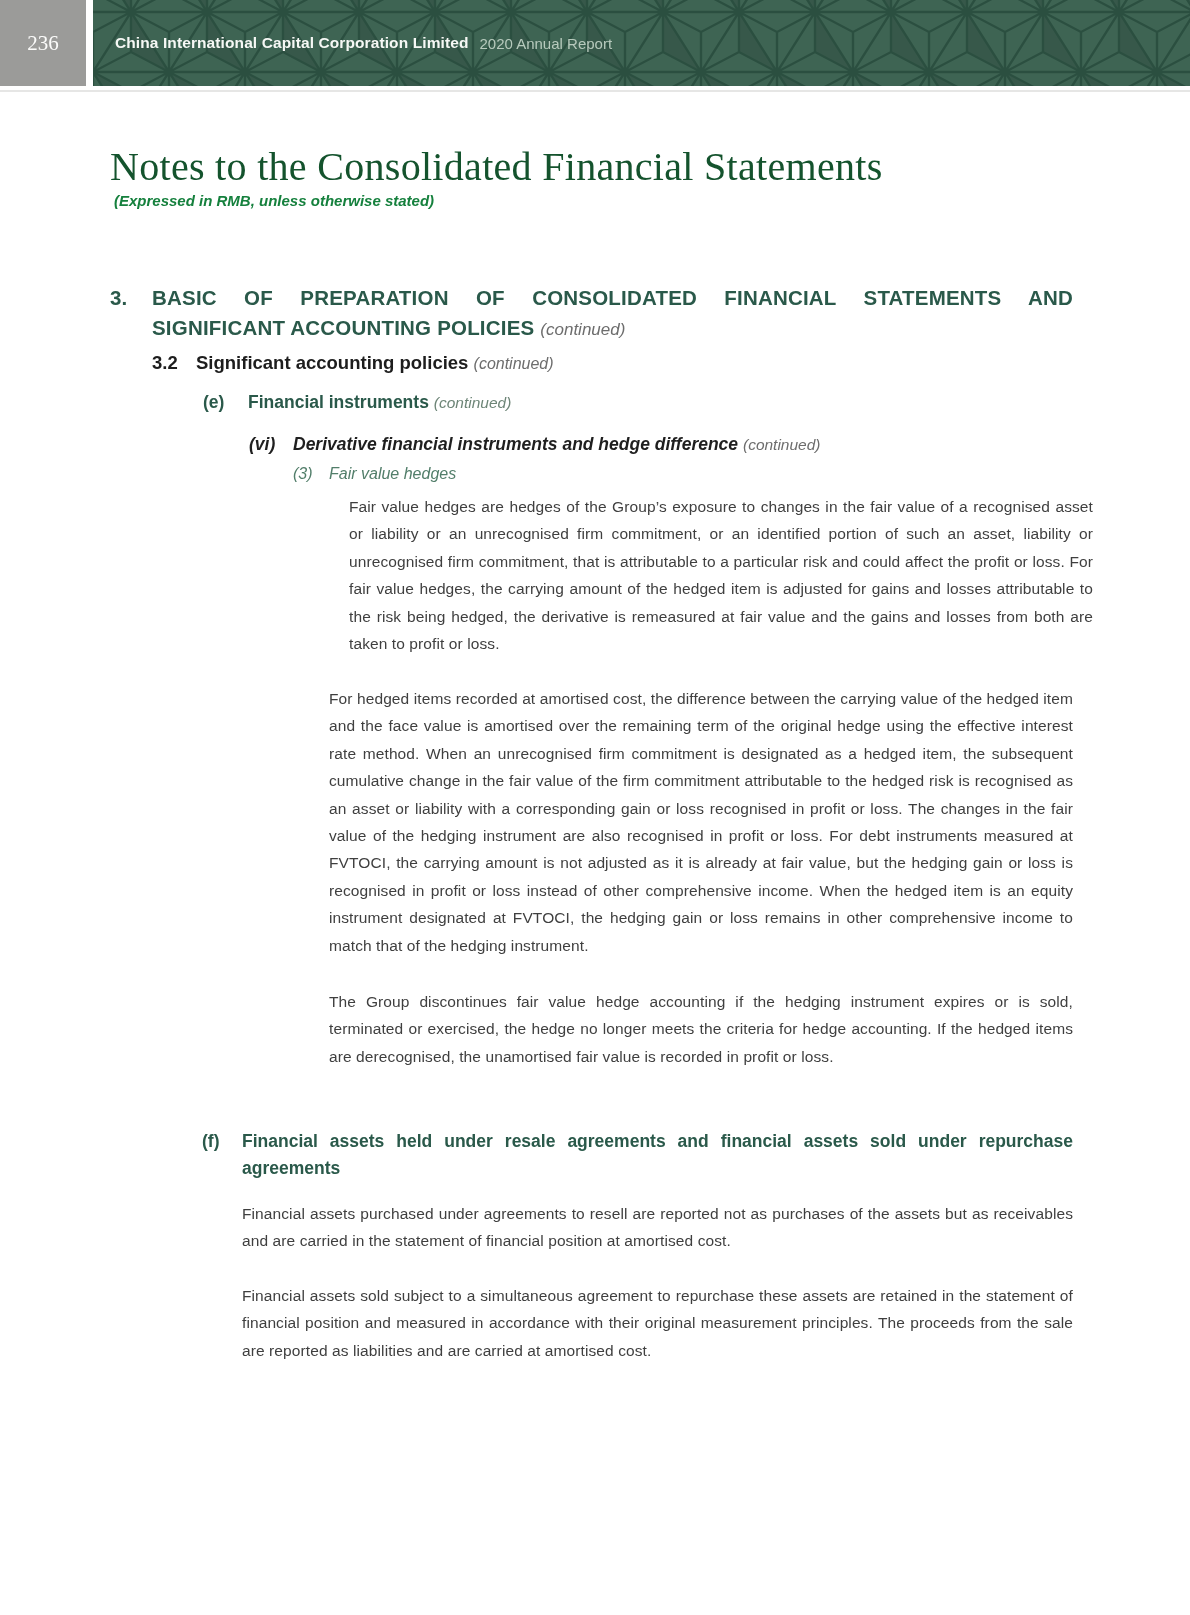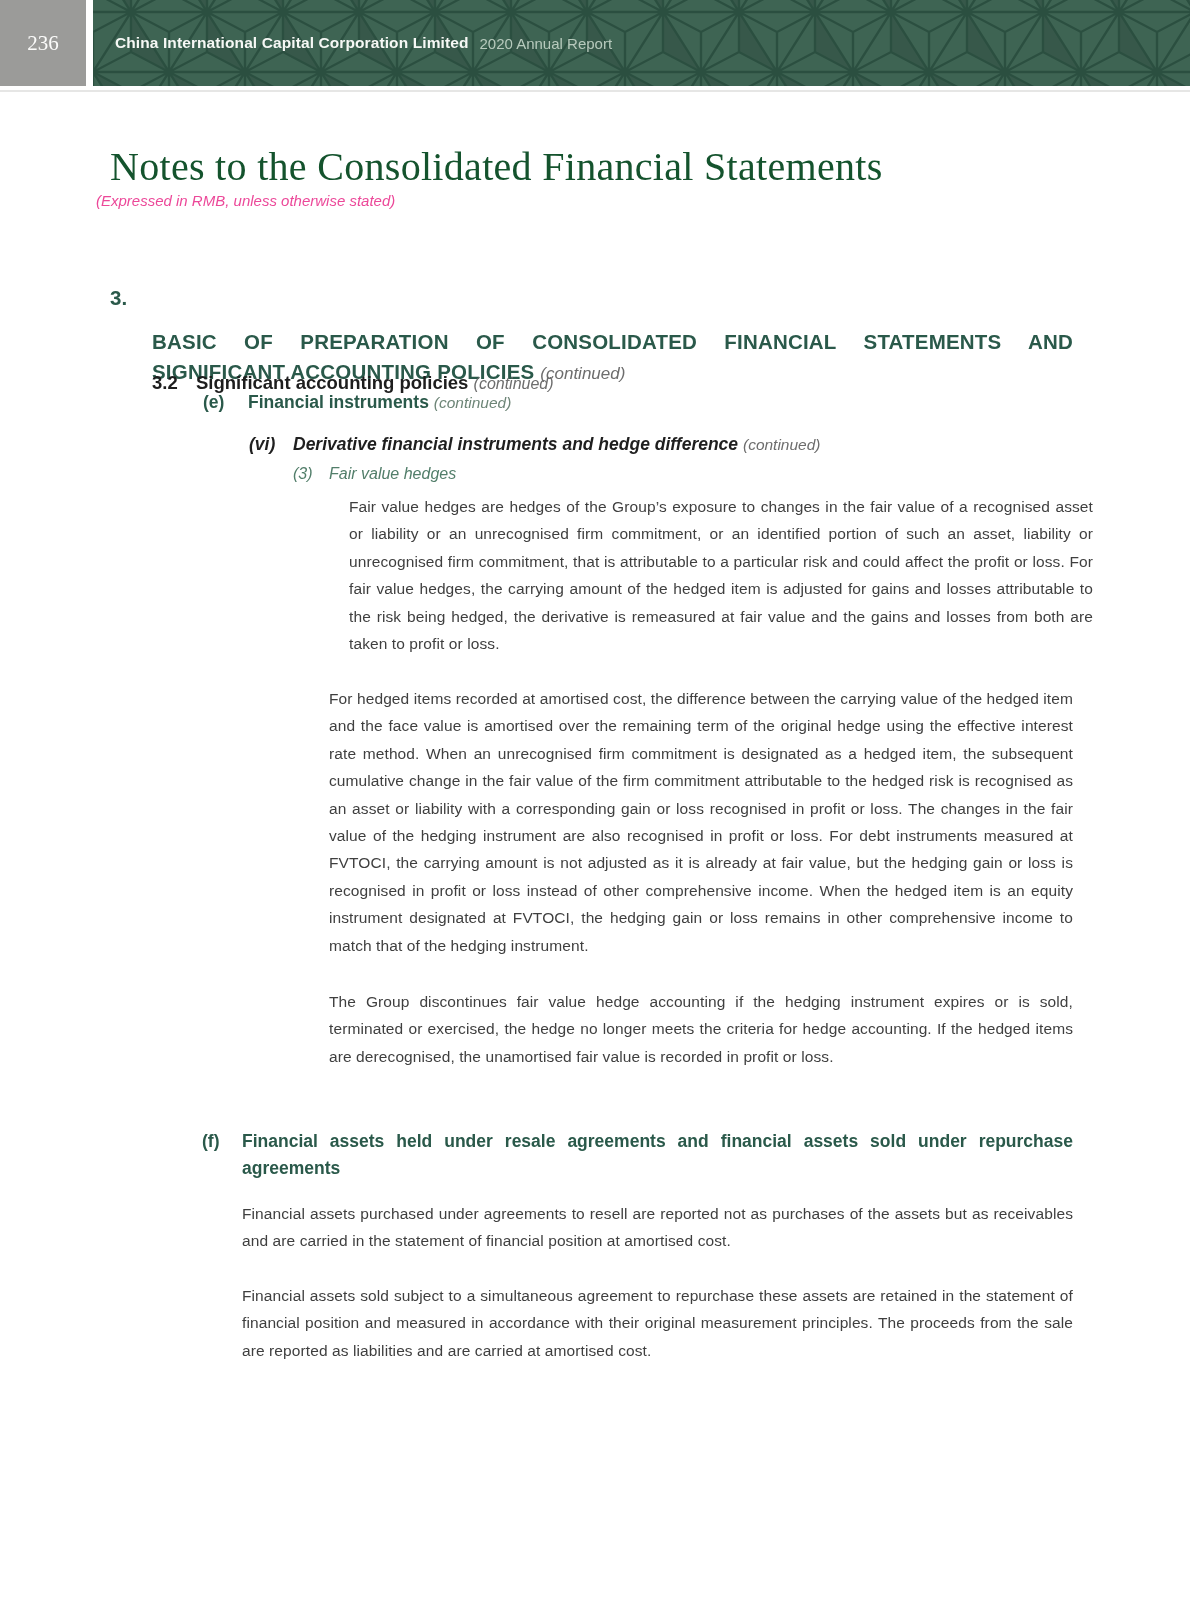--- a/index.html
+++ b/index.html
@@ -32,39 +32,39 @@
     position:absolute; left:0; top:90px; width:1190px; height:2px; background:#e6e6e5;
   }
 
   
   .doc-title {
     position:absolute; left:110px; top:110px; width:980px;
     font-family:"Liberation Serif", serif; font-weight:400;
     font-size:40px; color:#14532d; letter-spacing:0.3px;margin-top:33px;
   }
   .currency-note {
-    position:absolute; left:96px; top:192px;
-    font-style:italic; font-size:15px; color:#ec4899;
+    position:absolute; left:114px; top:192px;
+    font-style:italic; font-size:15px; color:#15803d;font-weight:bold;
   }
 
   
   .h3 {
     position:absolute; left:110px; top:283px; width:963px;
     color:#2A594A; font-weight:bold; font-size:20.5px; line-height:30px;
     letter-spacing:0.2px;
   }
   .h3 .num { position:absolute; left:0; top:0; }
-  .h3 .txt { margin-left:42px;margin-top:44px; }
+  .h3 .txt { margin-left:42px; }
   .h3 .line1 { text-align:justify; text-align-last:justify; }
   .cont { font-weight:normal; font-style:italic; color:#6d6d6d; letter-spacing:0; }
   .h3 .cont { font-size:17px; }
 
   
   .h32 {
-    position:absolute; left:152px; top:372px;
+    position:absolute; left:152px; top:352px;
     font-size:18.5px; font-weight:bold; color:#1d1d1d;
   }
   .h32 .num { display:inline-block; width:44px; }
   .h32 .cont { font-size:16px; }
 
   
   .he {
     position:absolute; left:203px; top:392px;
     font-size:17.5px; font-weight:bold; color:#2A594A;
   }

